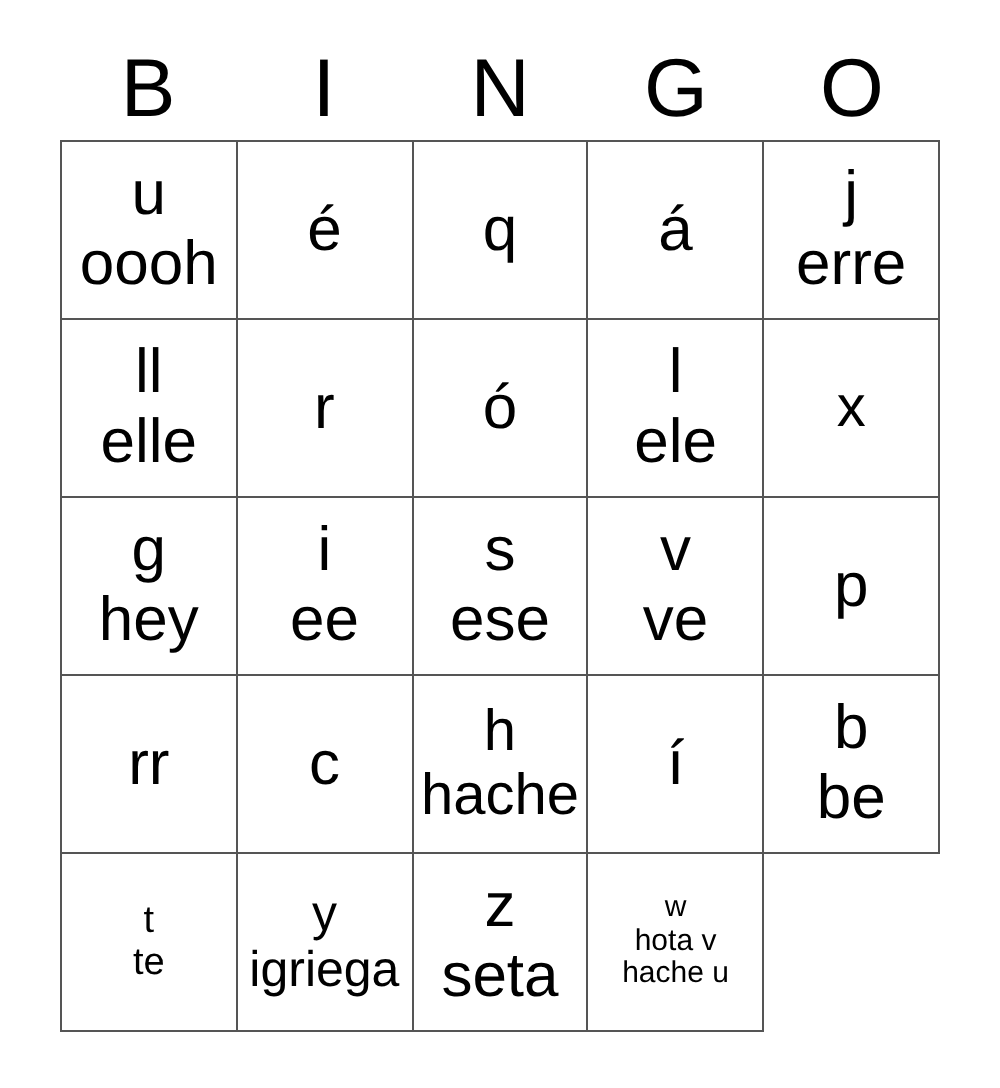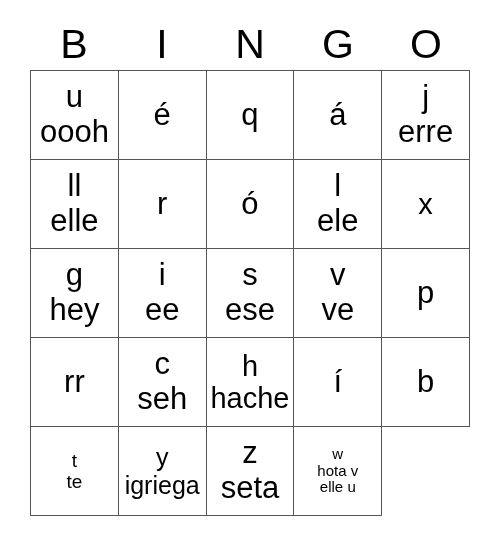--- a/index.html
+++ b/index.html
@@ -143,44 +143,44 @@
         <span class="line">ve</span>
       </div>
       <div class="cell fs-xl">
         <span class="line">p</span>
       </div>
       <div class="cell fs-xl">
         <span class="line">rr</span>
       </div>
       <div class="cell fs-xl">
         <span class="line">c</span>
-        <span class="line">seh</span>
       </div>
       <div class="cell fs-lg">
         <span class="line">h</span>
         <span class="line">hache</span>
       </div>
       <div class="cell fs-xl single">
         <span class="line">í</span>
       </div>
       <div class="cell fs-xl">
         <span class="line">b</span>
+        <span class="line">be</span>
       </div>
       <div class="cell fs-sm">
         <span class="line">t</span>
         <span class="line">te</span>
       </div>
       <div class="cell fs-md">
         <span class="line">y</span>
         <span class="line">igriega</span>
       </div>
       <div class="cell fs-xl">
         <span class="line">z</span>
         <span class="line">seta</span>
       </div>
       <div class="cell fs-xs">
         <span class="line">w</span>
         <span class="line">hota v</span>
-        <span class="line">elle u</span>
+        <span class="line">hache u</span>
       </div>
     </div>
 
 </div>
 
 </body></html>

